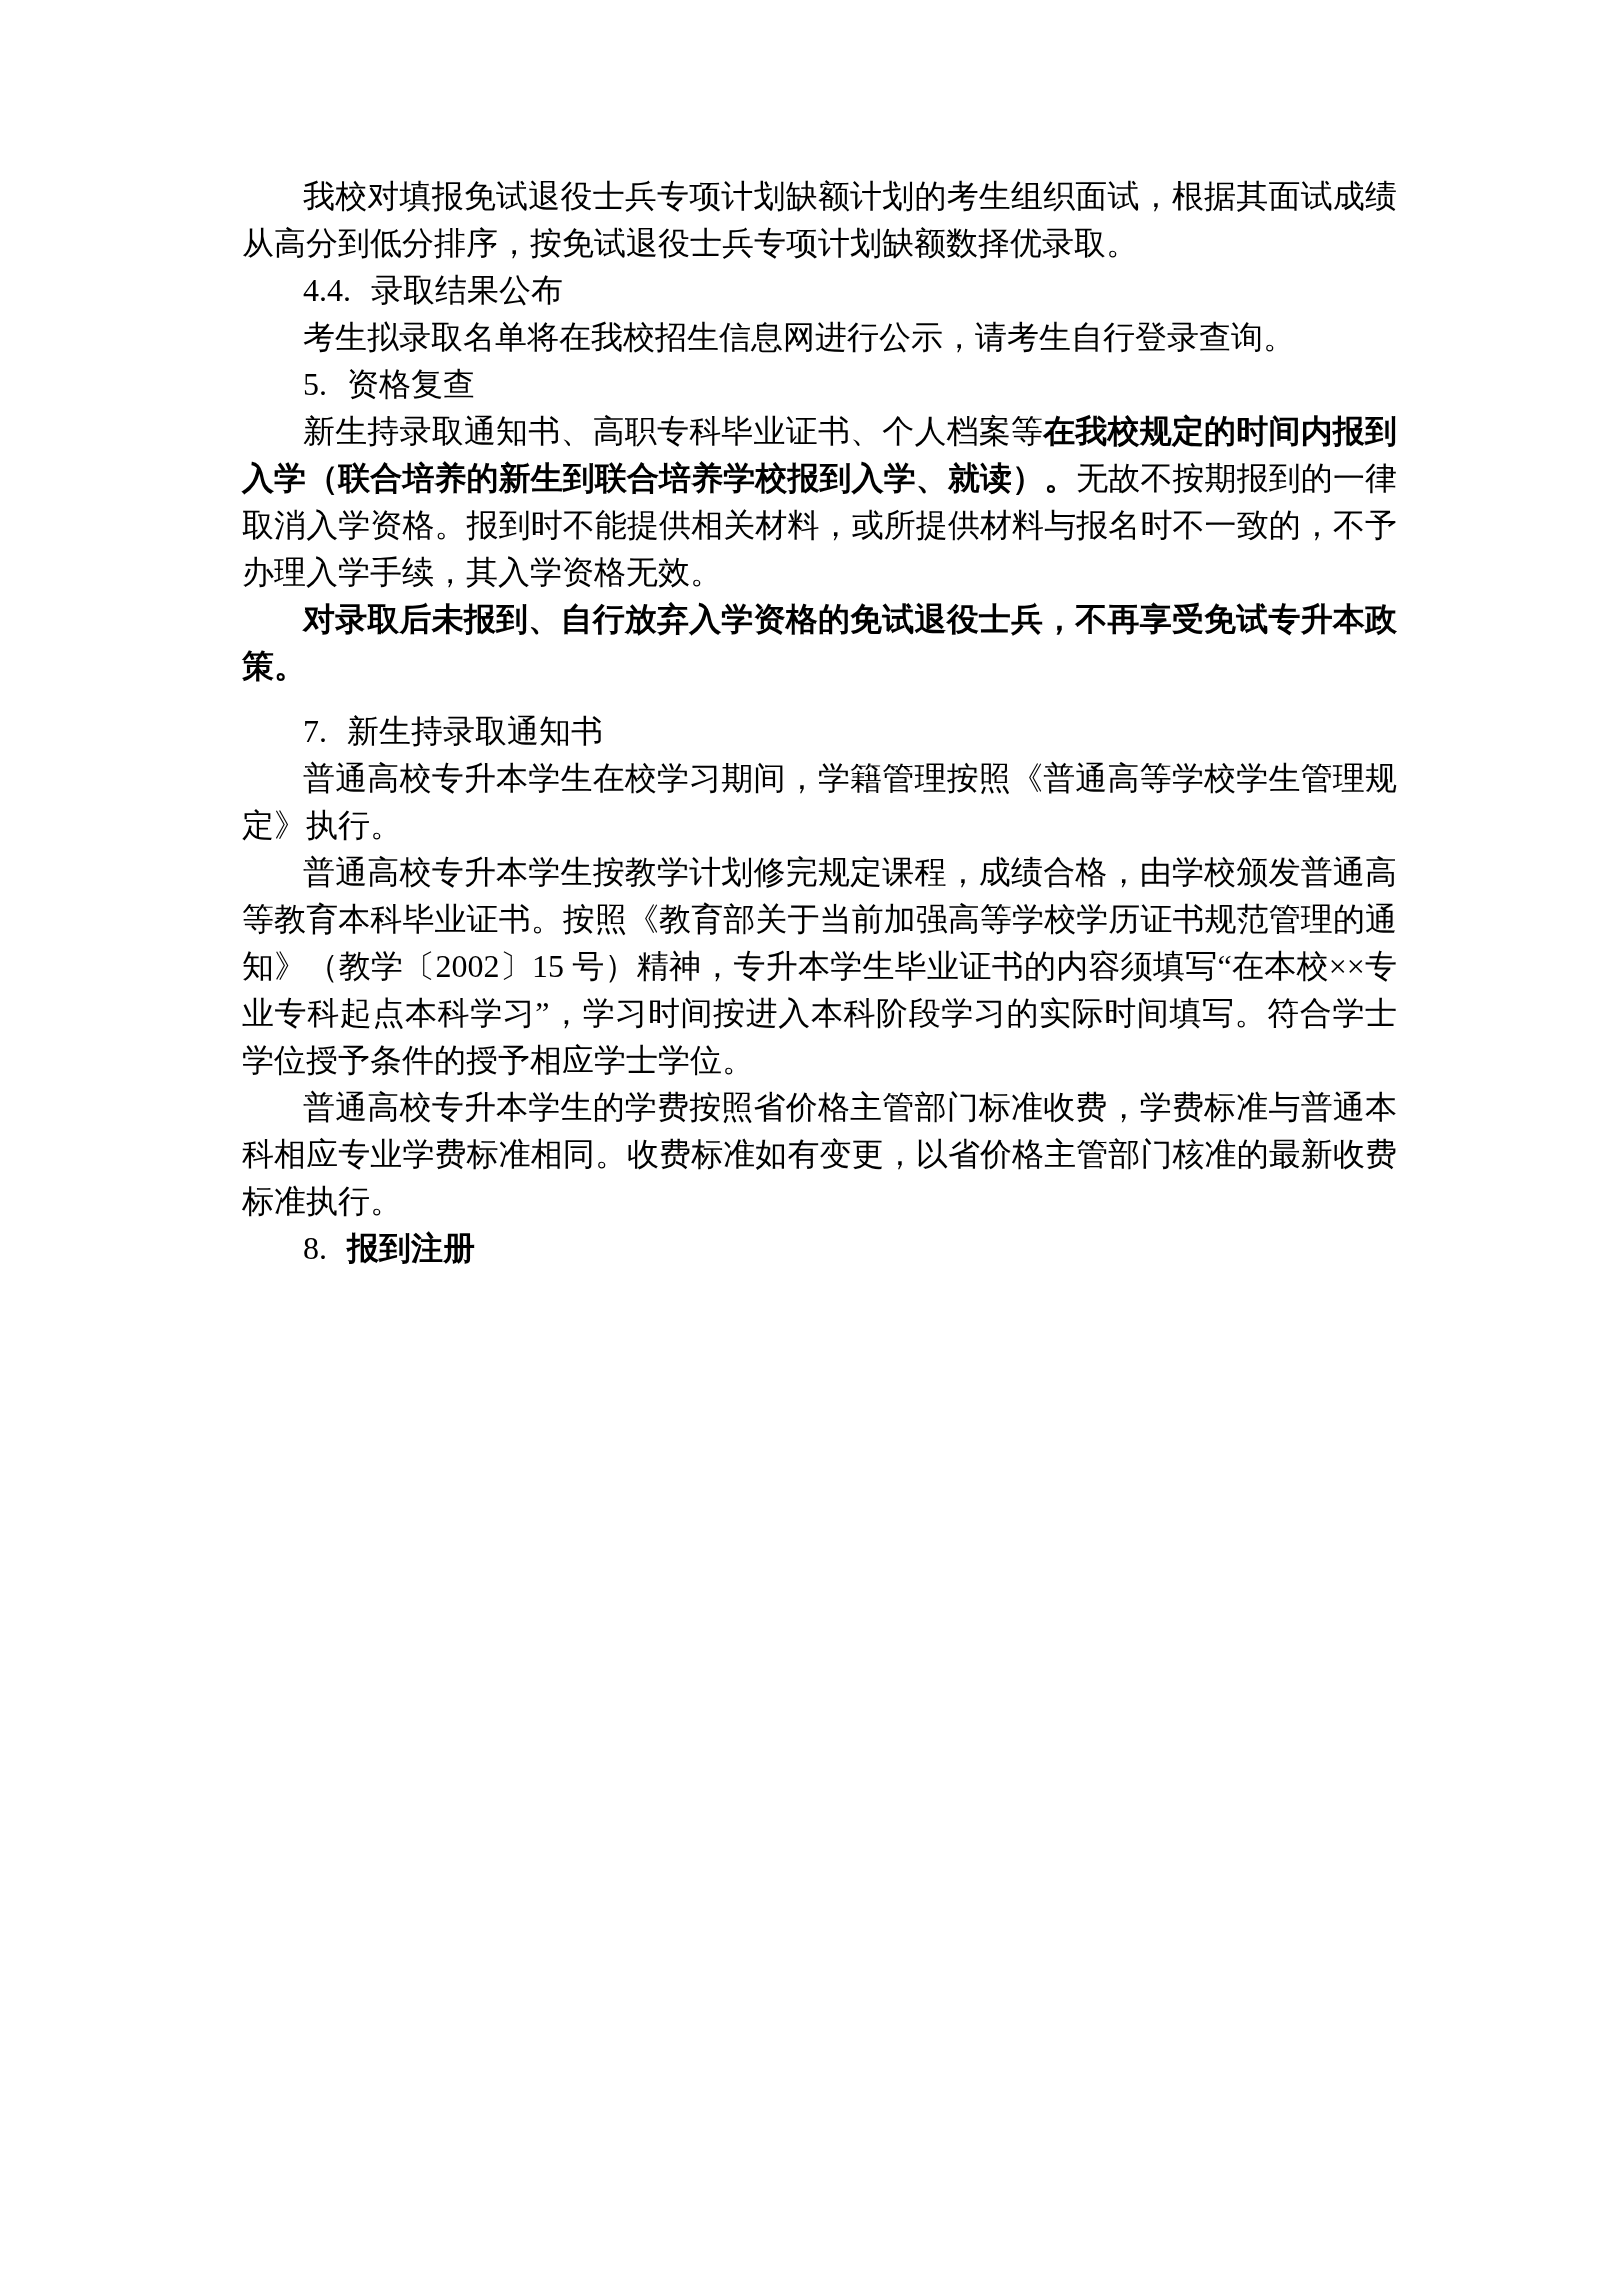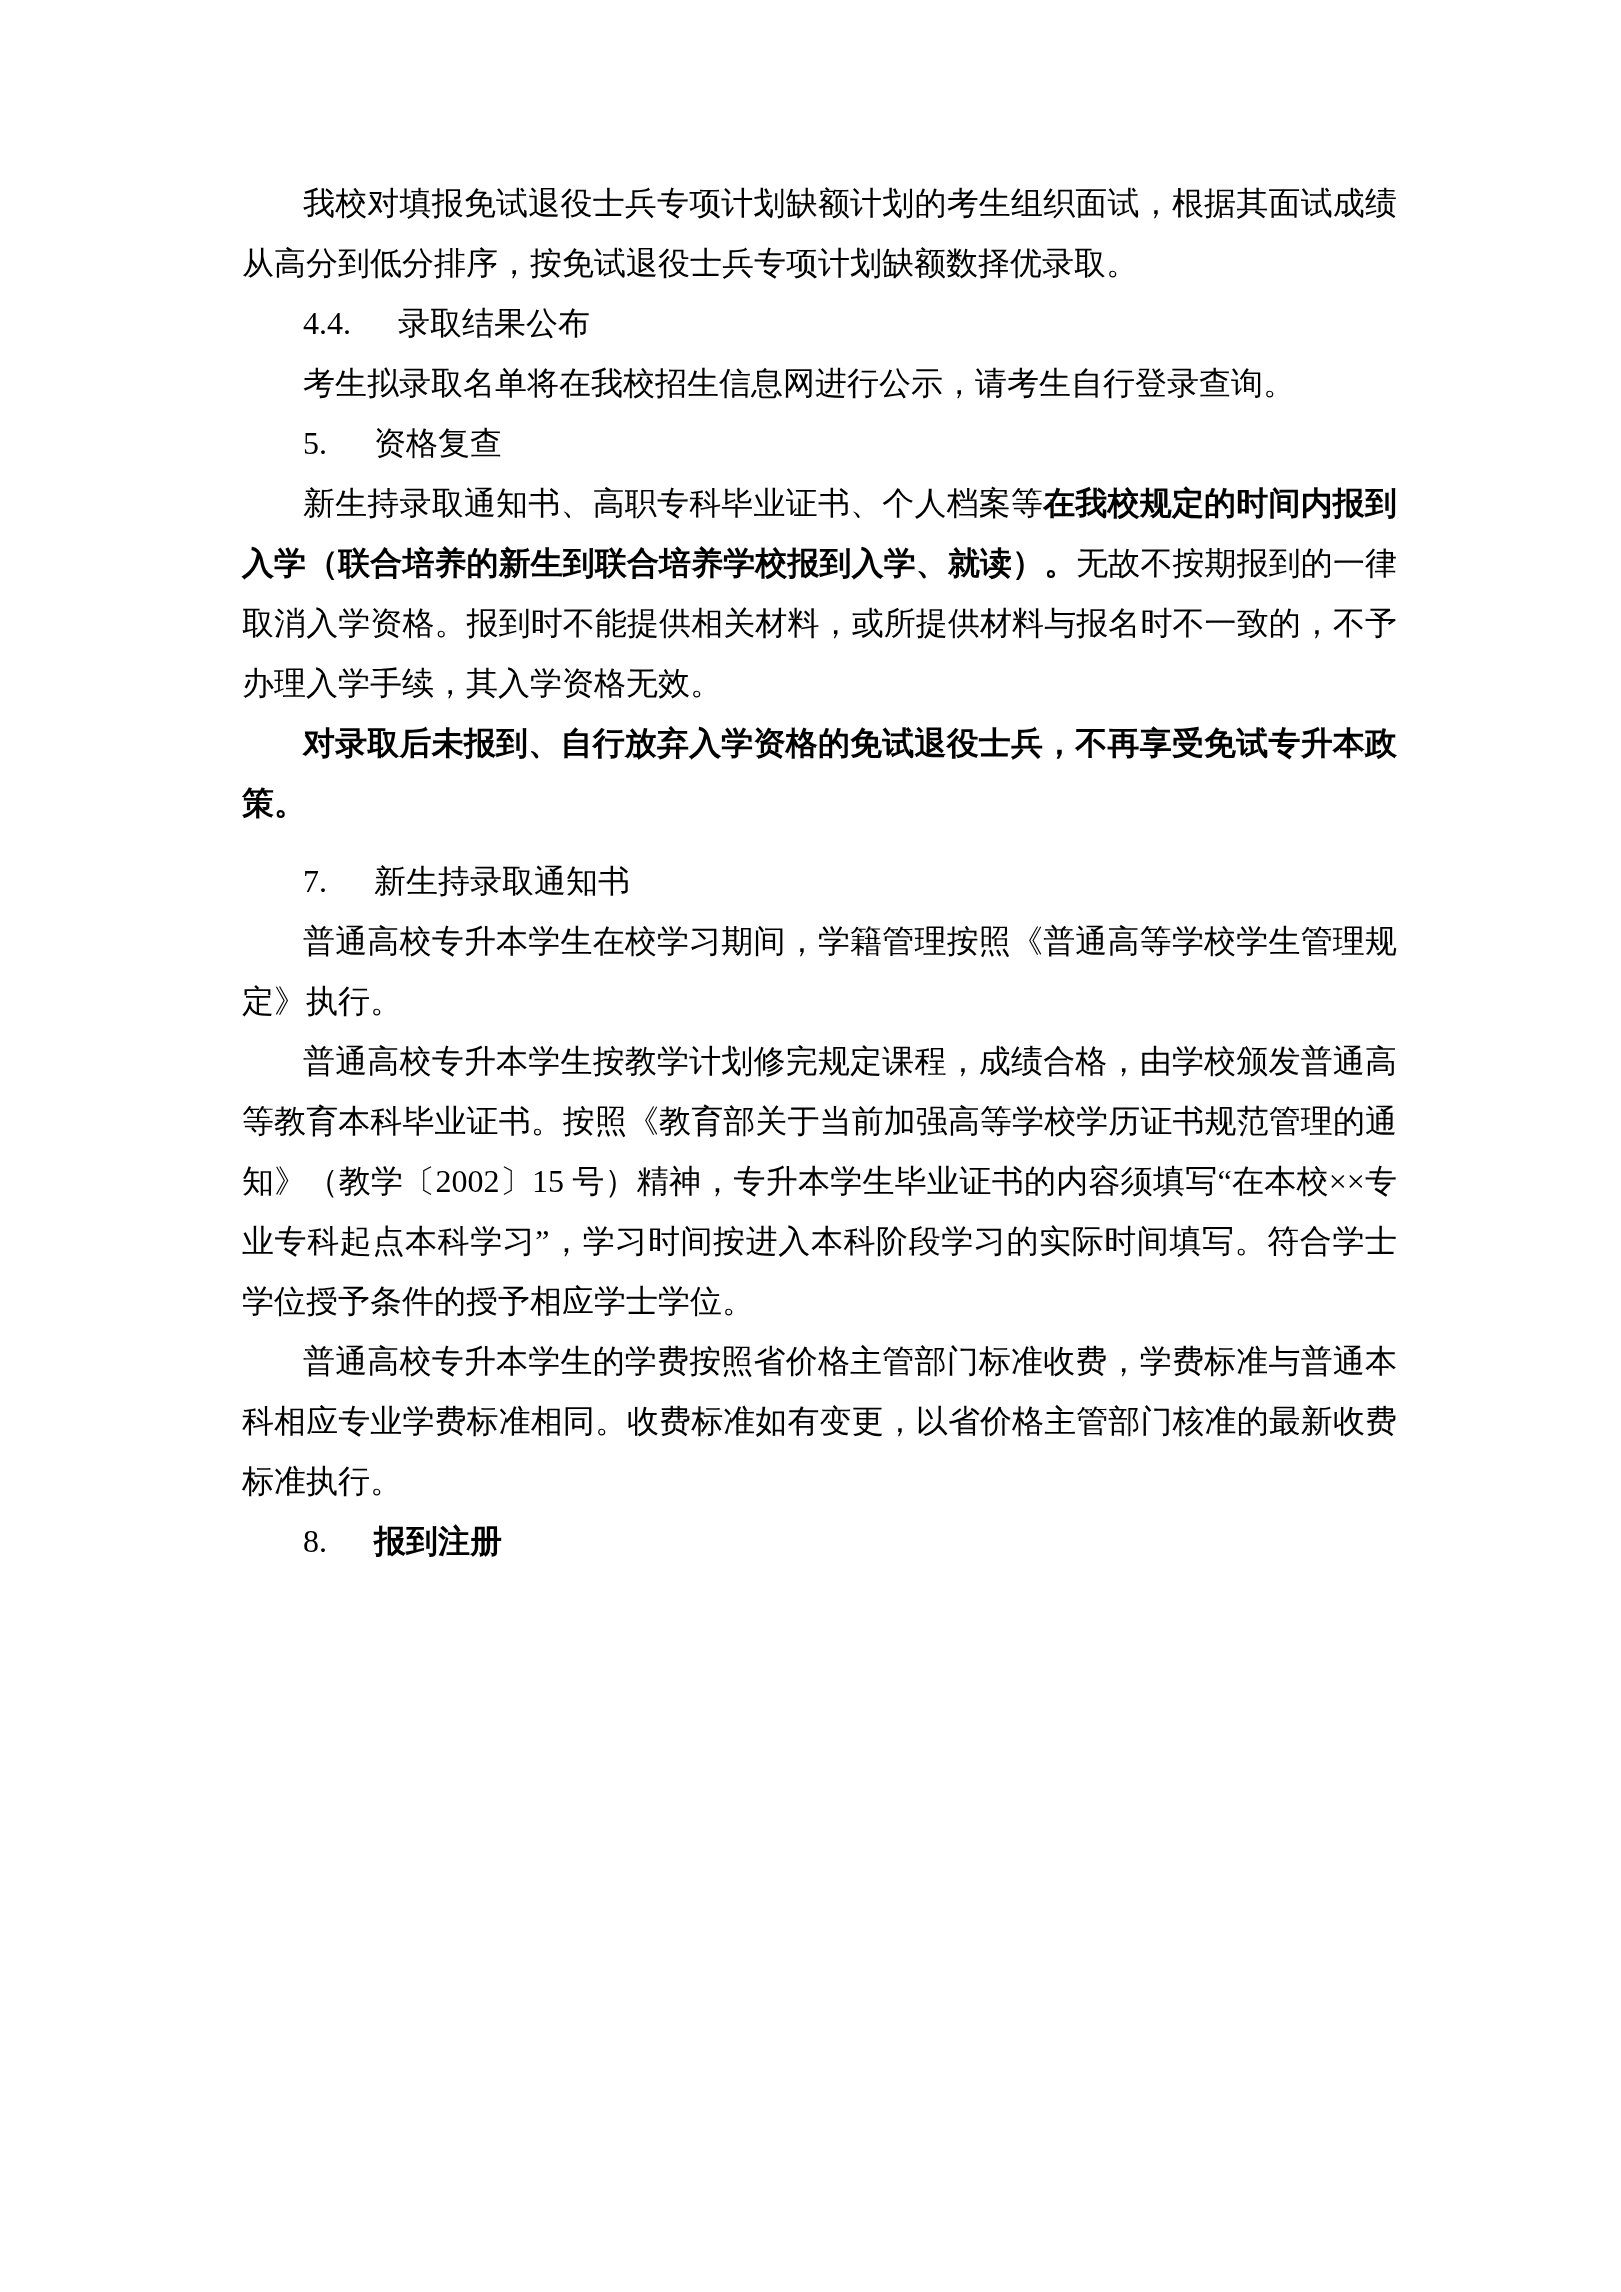--- a/index.html
+++ b/index.html
@@ -14,37 +14,37 @@
     background: #ffffff;
     overflow: hidden;
   }
   .body-text {
     position: absolute;
     left: 242px;
     top: 173px;
     width: 1155px;
     font-family: "Liberation Serif", "DejaVu Serif", serif;
     font-size: 32px;
-    line-height: 60px;
+    line-height: 47px;
     color: #000000;
     text-align: justify;
   }
   .para {
     margin: 0;
     text-indent: 61px;
   }
   .heading {
     margin: 0;
     text-indent: 61px;
     text-align: left;
   }
   .heading .num {
     display: inline-block;
     text-indent: 0;
-    margin-right: 47px;
+    margin-right: 20px;
   }
   .b {
     font-weight: bold;
     font-family: "Liberation Sans", "DejaVu Sans", sans-serif;
   }
   .spacer {
     height: 17.6px;
   }
 </style>
 </head>

